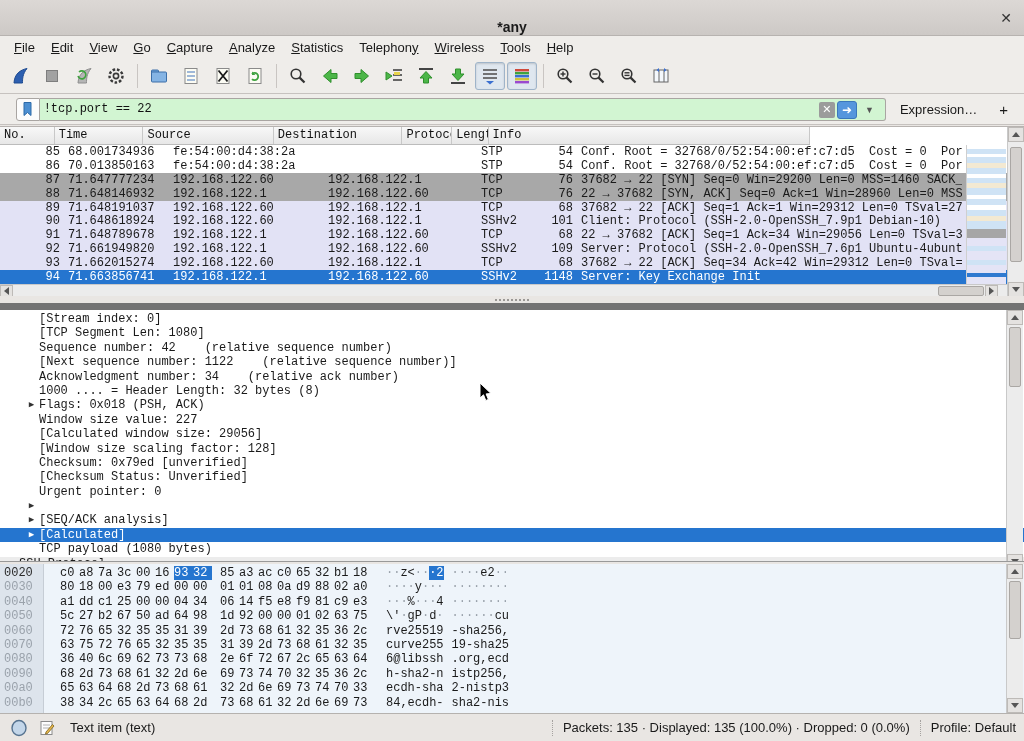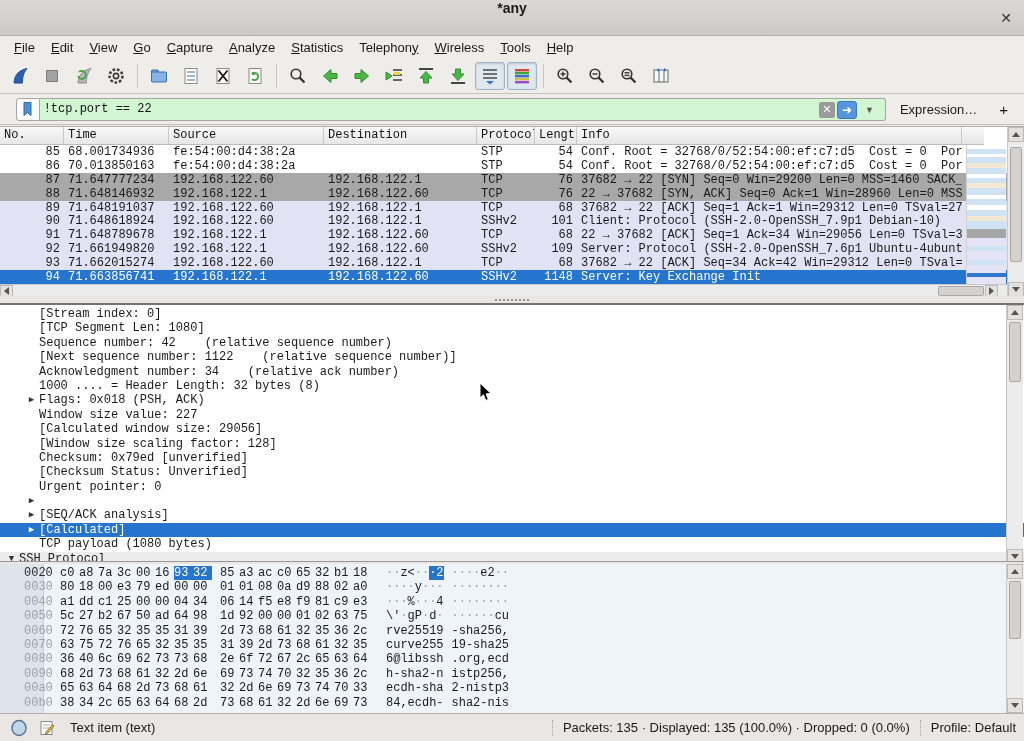--- a/index.html
+++ b/index.html
@@ -2,21 +2,21 @@
 <html><head>
 <meta charset="utf-8">
 <style>
   * { margin:0; padding:0; box-sizing:border-box; }
   html,body { width:1024px; height:741px; overflow:hidden; }
   body { font-family:"Liberation Sans", sans-serif; background:#e9e6e3; position:relative; font-size:13px; color:#1a1a1a; }
 
   
   .titlebar { position:absolute; left:0; top:0; width:1024px; height:36px;
     background:linear-gradient(#dcd8d5,#cdc9c6); border-bottom:1px solid #b7b3b0;
-    display:flex; align-items:flex-start; justify-content:center; }
+    display:flex; align-items:flex-end; justify-content:center; }
   .title-text { font-weight:bold; font-size:14px; color:#1a1a1a; }
   .close-btn { position:absolute; right:8px; top:8px; width:20px; height:20px;
     display:flex; align-items:center; justify-content:center; color:#333; font-size:14px; }
 
   
   .menubar { position:absolute; left:0; top:36px; width:1024px; height:22px;
     background:#efedea; display:flex; align-items:center; padding-left:6px; }
   .menu-item { padding:2px 8px; font-size:13px; color:#1a1a1a; }
   .accel { text-decoration:underline; }
 
@@ -42,21 +42,21 @@
   .f-clear { position:absolute; right:50px; top:3px; width:16px; height:16px; background:#9b9b9b; border-radius:2px;
     color:#fff; font-size:11px; display:flex; align-items:center; justify-content:center; }
   .f-apply { position:absolute; right:28px; top:2px; width:20px; height:18px; background:#5596dd; border:1px solid #3a77bb;
     border-radius:3px; color:#fff; font-size:12px; display:flex; align-items:center; justify-content:center; }
   .f-drop { position:absolute; right:8px; top:6px; width:12px; height:12px; color:#555; font-size:9px; }
   .expr-label { margin-left:14px; color:#1a1a1a; font-size:13px; }
   .add-btn { margin-left:22px; font-size:15px; color:#1a1a1a; }
 
   
   .packet-list { position:absolute; left:0; top:126px; width:1024px; height:170px; background:#fff; border-top:1px solid #b7b3b0; }
-  .pl-header { position:absolute; left:0; top:0; width:984px; height:18px;
+  .pl-header { position:absolute; left:0; top:0; width:810px; height:18px;
     background:linear-gradient(#f8f8f8,#e7e7e7); border-bottom:1px solid #bcbcbc; display:flex; }
   .pl-hcell { border-right:1px solid #c8c8c8; padding:1px 4px; font-family:"Liberation Mono","DejaVu Sans Mono",monospace;
     font-size:12px; white-space:pre; overflow:hidden; color:#111; }
   .pl-rows { position:absolute; left:0; top:18px; width:1007px; height:139px; overflow:hidden; }
   .pl-row { display:flex; height:13.9px; align-items:center; }
   .pl-cell { padding:0 4px; font-family:"Liberation Mono","DejaVu Sans Mono",monospace; font-size:12px;
     white-space:pre; overflow:hidden; flex-shrink:0; }
   .num { text-align:right; }
   .row-white { background:#ffffff; }
   .row-gray { background:#a8a8a8; }
@@ -77,37 +77,37 @@
   .tri.down { border-left:4px solid transparent; border-right:4px solid transparent; border-top:5px solid #555; }
   .tri.left { border-top:4px solid transparent; border-bottom:4px solid transparent; border-right:5px solid #555; }
   .tri.right { border-top:4px solid transparent; border-bottom:4px solid transparent; border-left:5px solid #555; }
 
   .splitter { position:absolute; left:0; top:296px; width:1024px; height:7px; background:#e9e6e3;
     display:flex; align-items:center; justify-content:center; }
   .splitter-dots { width:34px; height:2px; border-top:2px dotted #9a9794; }
 
   
   .detail { position:absolute; left:0; top:303px; width:1024px; height:259px; background:#fff;
-    border-top:2px solid #737373; border-bottom:1px solid #999; overflow:hidden; }
+    border-top:7px solid #737373; border-bottom:1px solid #999; overflow:hidden; }
   .d-line { height:14.4px; line-height:14.4px; font-family:"Liberation Mono","DejaVu Sans Mono",monospace;
     font-size:12px; white-space:pre; display:flex; align-items:center; }
   .d-line .arrow { width:15px; text-align:center; font-size:9px; color:#333; flex-shrink:0; }
   .d-ind0 { padding-left:4px; }
   .d-ind1 { padding-left:24px; }
   .d-sel { background:#2575cf; color:#fff; }
   .d-sel .arrow { color:#fff; }
   .d-shade { background:#ececec; }
 
   
   .hexpane { position:absolute; left:0; top:564px; width:1024px; height:149px; background:#eef4fa; overflow:hidden; }
   .hex-offcol { position:absolute; left:0; top:0; width:44px; height:149px; background:#dde4ec; border-right:1px solid #c6cdd5; }
   .hex-rows { position:absolute; left:0; top:2px; width:1006px; }
   .hx-row { height:14.4px; line-height:14.4px; font-family:"Liberation Mono","DejaVu Sans Mono",monospace; font-size:12px;
     white-space:pre; display:flex; }
-  .hx-off { width:56px; flex-shrink:0; padding-left:24px; color:#9aa2ab; }
+  .hx-off { width:56px; flex-shrink:0; padding-left:4px; color:#9aa2ab; }
   .hx-off.cur { color:#2b2b2b; }
   .hx-bytes { display:flex; margin-left:4px; }
   .hx-b { width:19px; flex-shrink:0; }
   .hx-gap { width:8px; flex-shrink:0; }
   .hx-ascii { display:flex; margin-left:14px; }
   .hx-a { width:7.2px; flex-shrink:0; text-align:center; }
   .dim { color:#9aa2ab; }
   .hl { background:#2575cf; color:#fff; }
 
   

